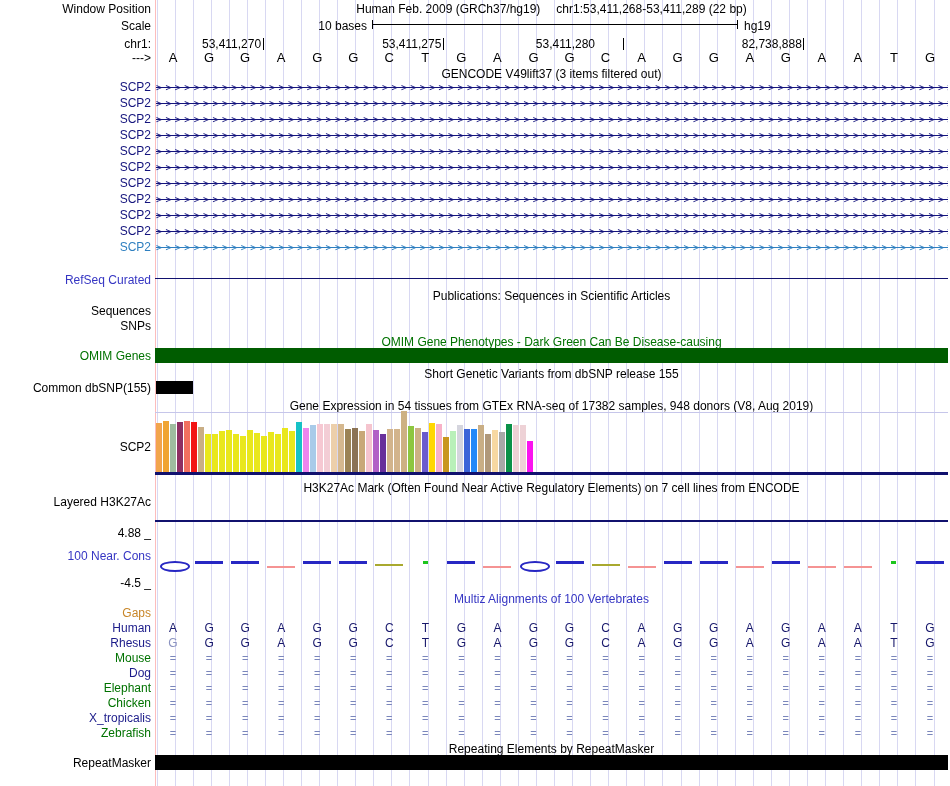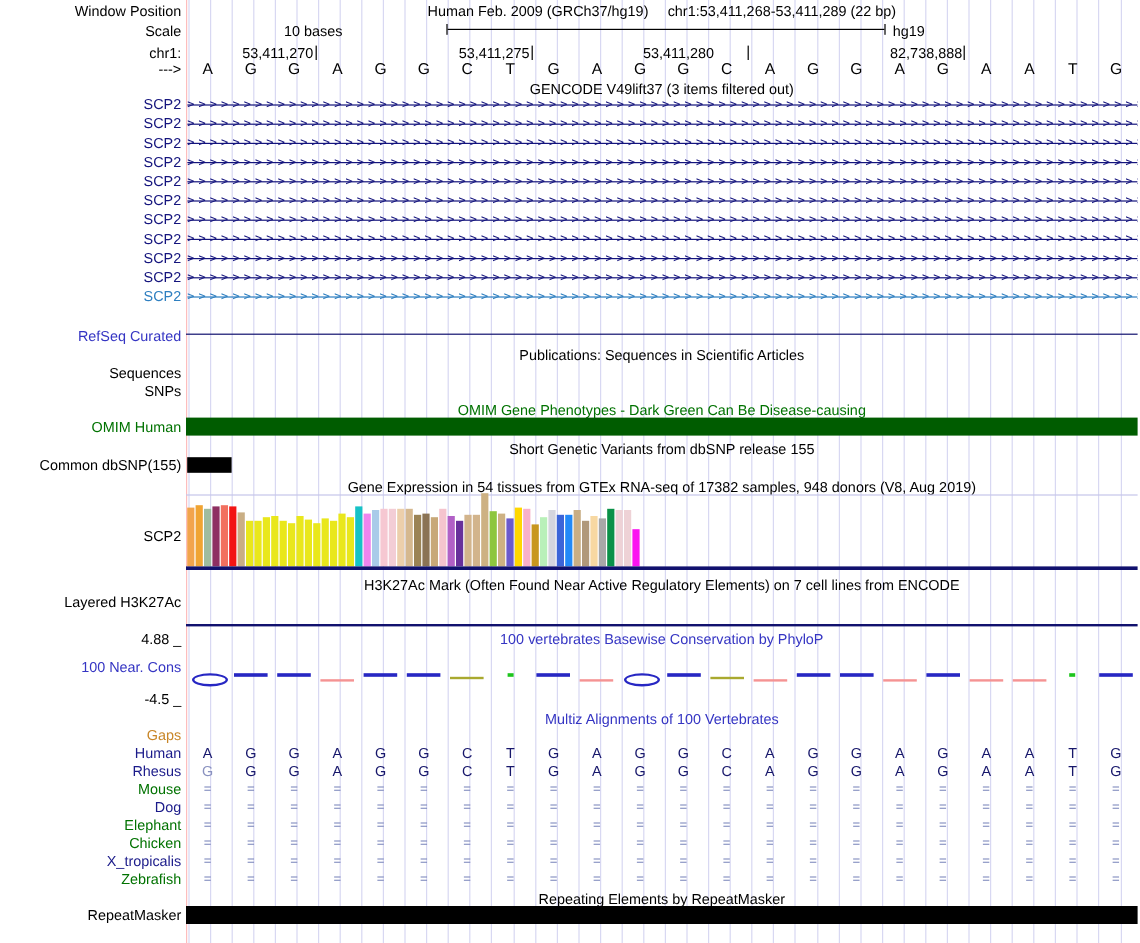--- a/index.html
+++ b/index.html
@@ -79,21 +79,21 @@
       <div class="grid-line" style="left: 933.51px;"></div>
     </div>
   <div class="marker-line" style="left:155px"></div>
 
   <div class="lab" style="top:2px">Window Position</div>
   <div class="title" style="top:2px">
     <span>Human Feb. 2009 (GRCh37/hg19)</span><span style="margin-left:16px">chr1:53,411,268-53,411,289 (22 bp)</span>
   </div>
 
   <div class="lab" style="top:19px">Scale</div>
-  <div class="abs" style="left:155px;width:212px;text-align:center;top:19px">10 bases</div>
+  <div class="abs" style="left:155px;width:212px;text-align:right;top:19px">10 bases</div>
   <div class="scalebar" style="left:372px;width:364px;top:20px"></div>
   <div class="abs" style="left:744px;top:19px">hg19</div>
 
   <div class="lab" style="top:37px">chr1:</div>
   <div id="coord-layer">
       <div class="coord" style="left: 171.136px; top: 37px;">53,411,270</div>
       <div class="tick" style="left: 262.636px; top: 38px;"></div>
       <div class="coord" style="left: 351.364px; top: 37px;">53,411,275</div>
       <div class="tick" style="left: 442.864px; top: 38px;"></div>
       <div class="coord" style="left: 505px; top: 37px;">53,411,280</div>
@@ -188,21 +188,21 @@
     </div>
 
   <div class="lab c-blue" style="top:273px">RefSeq Curated</div>
   <div class="hline" style="top: 278px; height: 1px; background: rgb(17, 17, 110);"></div>
 
   <div class="title" style="top:289px">Publications: Sequences in Scientific Articles</div>
   <div class="lab" style="top:304px">Sequences</div>
   <div class="lab" style="top:319px">SNPs</div>
 
   <div class="title c-green" style="top:335px">OMIM Gene Phenotypes - Dark Green Can Be Disease-causing</div>
-  <div class="lab c-green" style="top:349px">OMIM Human</div>
+  <div class="lab c-green" style="top:349px">OMIM Genes</div>
   <div class="hline" style="top: 348px; height: 15px; background: rgb(0, 92, 0);"></div>
 
   <div class="title" style="top:367px">Short Genetic Variants from dbSNP release 155</div>
   <div class="lab" style="top:381px">Common dbSNP(155)</div>
   <div class="abs" style="left: 156px; width: 37px; top: 381px; height: 13px; background: rgb(0, 0, 0);"></div>
 
   <div class="title" style="top:399px">Gene Expression in 54 tissues from GTEx RNA-seq of 17382 samples, 948 donors (V8, Aug 2019)</div>
   <div class="lab" style="top:440px">SCP2</div>
   <div class="hline" style="top: 412px; height: 1px; background: rgb(198, 198, 234);"></div>
   <div id="gtex-layer">
@@ -261,21 +261,20 @@
       <div class="gtex-bar" style="left: 520px; top: 425px; height: 47px; background: rgb(238, 210, 214);"></div>
       <div class="gtex-bar" style="left: 527px; top: 441px; height: 31px; background: rgb(251, 19, 240);"></div>
     </div>
   <div class="hline" style="top: 472px; height: 3px; background: rgb(17, 17, 110);"></div>
 
   <div class="title" style="top:481px">H3K27Ac Mark (Often Found Near Active Regulatory Elements) on 7 cell lines from ENCODE</div>
   <div class="lab" style="top:495px">Layered H3K27Ac</div>
   <div class="hline" style="top: 520px; height: 2px; background: rgb(17, 17, 110);"></div>
 
   <div class="lab" style="top:526px">4.88 _</div>
-  <div class="title c-blue" style="top:526px">100 vertebrates Basewise Conservation by PhyloP</div>
   <div class="lab c-blue" style="top:549px">100 Near. Cons</div>
   <div class="lab" style="top:576px">-4.5 _</div>
   <div id="cons-layer">
       <div class="cons-mark" style="left: 160.023px; top: 561px; width: 26px; height: 7px; border: 2px solid rgb(39, 39, 195); border-radius: 50%; background: rgb(255, 255, 255);"></div>
       <div class="cons-mark" style="left: 195.068px; top: 561px; width: 28px; height: 3px; background: rgb(39, 39, 195);"></div>
       <div class="cons-mark" style="left: 231.114px; top: 561px; width: 28px; height: 3px; background: rgb(39, 39, 195);"></div>
       <div class="cons-mark" style="left: 267.159px; top: 566px; width: 28px; height: 2px; background: rgb(245, 147, 147);"></div>
       <div class="cons-mark" style="left: 303.205px; top: 561px; width: 28px; height: 3px; background: rgb(39, 39, 195);"></div>
       <div class="cons-mark" style="left: 339.25px; top: 561px; width: 28px; height: 3px; background: rgb(39, 39, 195);"></div>
       <div class="cons-mark" style="left: 375.295px; top: 564px; width: 28px; height: 2px; background: rgb(169, 169, 47);"></div>

